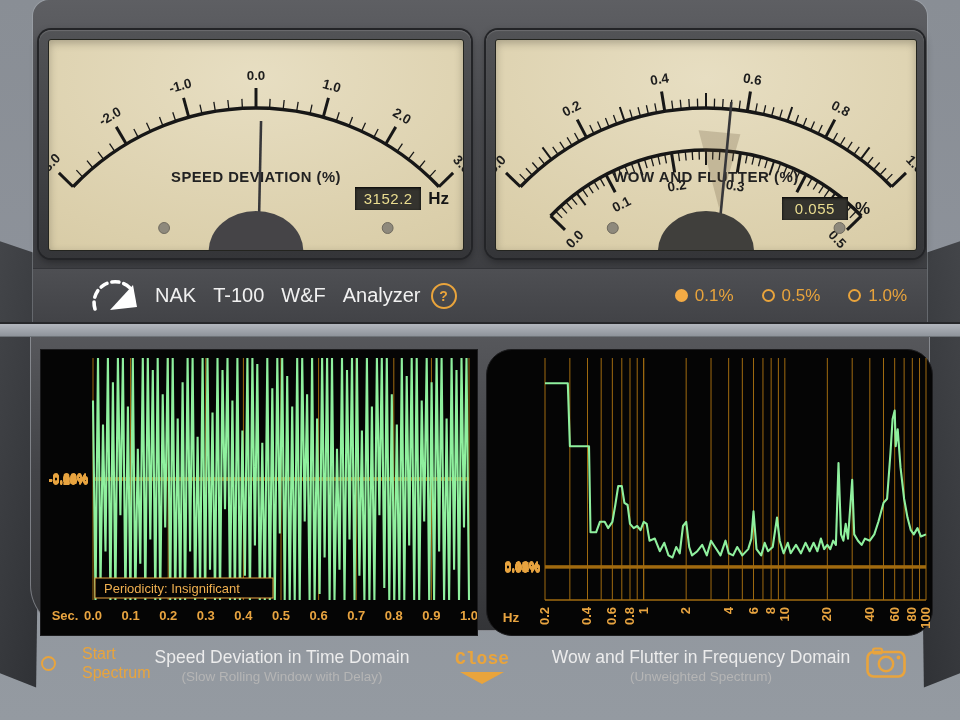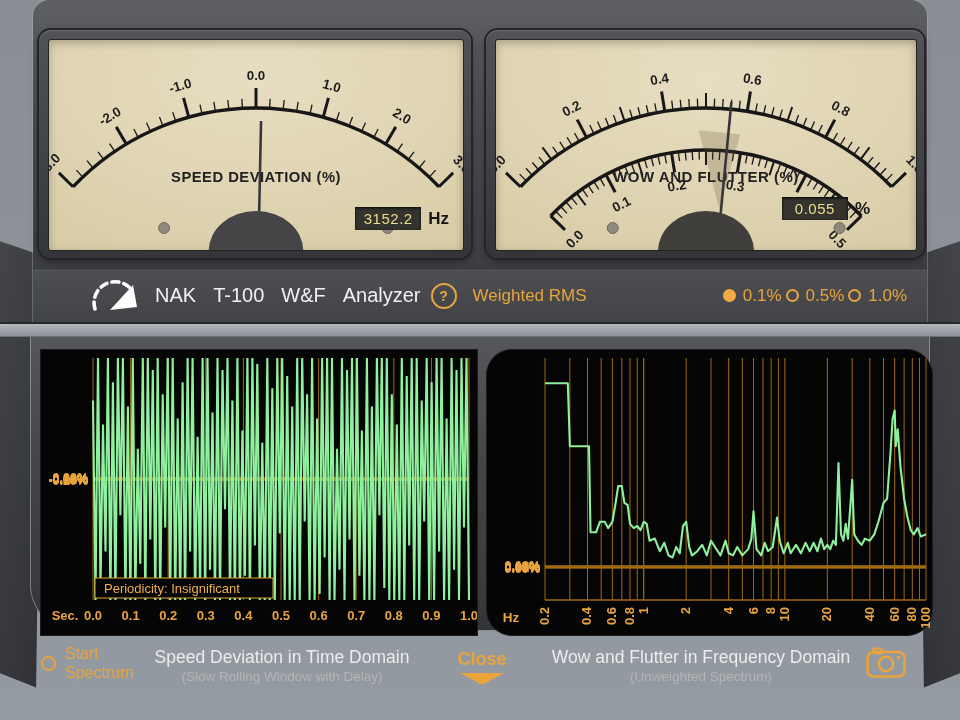--- a/index.html
+++ b/index.html
@@ -43,21 +43,21 @@
   .meter.left{left:6px;width:432px;}
   .meter.right{left:453px;width:438px;}
   .meter-face{
     position:relative;width:100%;height:100%;overflow:hidden;border-radius:3px;
     background:radial-gradient(130% 150% at 50% 18%,#e7dec2 0%,#dbcfab 55%,#cfc29a 100%);
     border:1px solid #23241f;
     box-shadow:inset 0 3px 8px rgba(0,0,0,.25);
   }
   .meter-face svg{position:absolute;inset:0;width:100%;height:100%;}
   .readout{position:absolute;display:flex;align-items:center;gap:7px;z-index:5;}
-  .meter.left .readout{right:14px;bottom:20px;}
+  .meter.left .readout{right:14px;bottom:40px;}
   .meter.right .readout{right:46px;bottom:30px;}
   .readout .box{
     background:#34332e;color:#eadd90;font-size:15px;letter-spacing:.5px;
     padding:3px 7px;min-width:52px;text-align:center;box-shadow:inset 0 1px 3px #000;
   }
   .readout .unit{color:#161616;font-weight:bold;font-size:17px;}
 
   
   .mid-bar{
     position:absolute;left:0;bottom:0;width:100%;height:54px;
@@ -65,42 +65,42 @@
     border-top:1px solid #333438;border-radius:0;
     display:flex;align-items:center;box-sizing:border-box;padding:0 20px;
   }
   .reffreq{color:#e9a43c;font-size:17px;}
   .logo{margin-left:36px;flex:none;}
   .brand{display:flex;gap:17px;color:#f1f1f1;font-size:20px;margin-left:12px;white-space:nowrap;}
   .help{width:22px;height:22px;border:2px solid #e9a43c;border-radius:50%;color:#e9a43c;
     font-size:14px;font-weight:bold;display:flex;align-items:center;justify-content:center;
     margin-left:10px;cursor:pointer;}
   .weighted{color:#e9a43c;font-size:17px;margin-left:16px;}
-  .ranges{margin-left:auto;display:flex;gap:4px;align-items:center;}
+  .ranges{margin-left:auto;display:flex;gap:28px;align-items:center;}
   .range{display:flex;align-items:center;gap:7px;color:#e9a43c;font-size:17px;cursor:pointer;}
   .rdot{width:13px;height:13px;border:2px solid #e9a43c;border-radius:50%;box-sizing:border-box;}
   .rdot.on{background:#f3ab45;border-color:#f3ab45;}
 
   
   .chart{position:absolute;top:12px;height:285px;background:#050505;border:1px solid #1c1c1e;
     box-sizing:content-box;}
   .chart.time{left:9px;width:436px;}
   .chart.freq{left:455px;width:445px;border-radius:26px;}
   .chart svg{display:block;width:100%;height:100%;}
 
   
-  .startlog{position:absolute;left:10px;top:307px;display:flex;align-items:center;gap:9px;cursor:pointer;}
+  .startlog{position:absolute;left:10px;top:307px;display:flex;align-items:center;gap:26px;cursor:pointer;}
   .startlog .rdot{flex:none;width:15px;height:15px;}
   .startlog .lines{color:#e9a43c;font-size:16px;line-height:1.2;}
   .caption{position:absolute;text-align:center;}
   .caption .main{color:#ececec;font-size:17.5px;}
   .caption .sub{color:#b5b5b5;font-size:13.5px;margin-top:1px;}
   .caption.c1{left:91px;top:310px;width:320px;}
   .caption.c2{left:510px;top:310px;width:320px;}
-  .closer{position:absolute;left:411px;top:312px;width:80px;text-align:center;cursor:pointer;}
+  .closer{position:absolute;left:411px;top:312px;width:80px;text-align:center;cursor:pointer;font-family:Liberation Mono, monospace;}
   .closer .txt{color:#e9a43c;font-size:18px;font-weight:bold;}
   .closer .tri{width:44px;height:12px;background:#e9a43c;margin:3px auto 0;
     clip-path:polygon(0 0,100% 0,50% 100%);}
   .camera{position:absolute;right:22px;top:308px;cursor:pointer;}
 </style>
 </head>
 <body>
 
 <div class="side-shape left"></div>
 <div class="side-shape right"></div>
@@ -304,21 +304,20 @@
       <path d="M6,33 A21,21 0 0 1 41,12" fill="none" stroke="#ffffff" stroke-width="3.6" stroke-dasharray="7 5" stroke-linecap="round"></path>
       <polygon points="21,34 44,9 48,31" fill="#ffffff"></polygon>
     </svg>
     <div class="brand">
       <span>NAK</span>
       <span>T-100</span>
       <span>W&amp;F</span>
       <span>Analyzer</span>
     </div>
     <div class="help">?</div>
-    <span class="weighted">Weighted RMS</span>
     <div class="ranges">
       <div class="range">
         <span class="rdot on" id="rd0"></span>
         <span>0.1%</span>
       </div>
       <div class="range">
         <span class="rdot" id="rd1"></span>
         <span>0.5%</span>
       </div>
       <div class="range">

